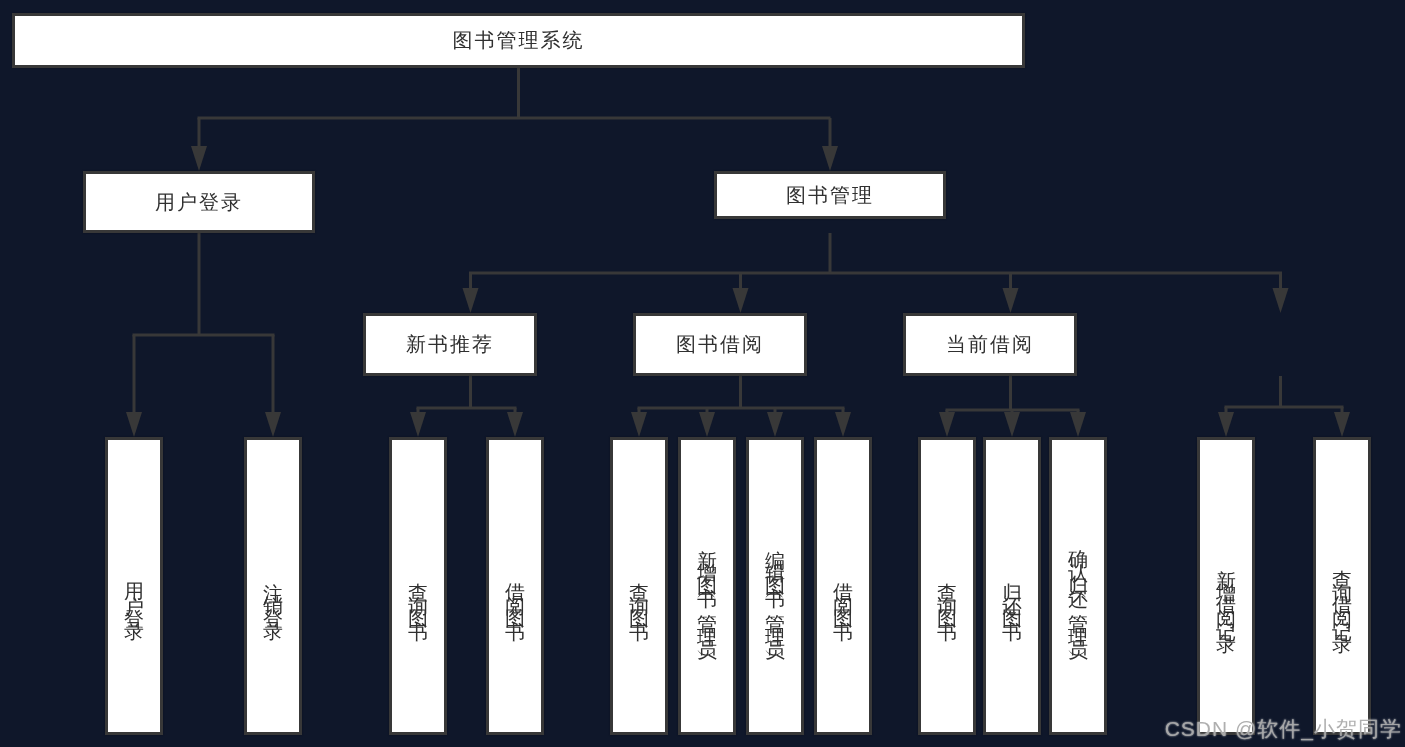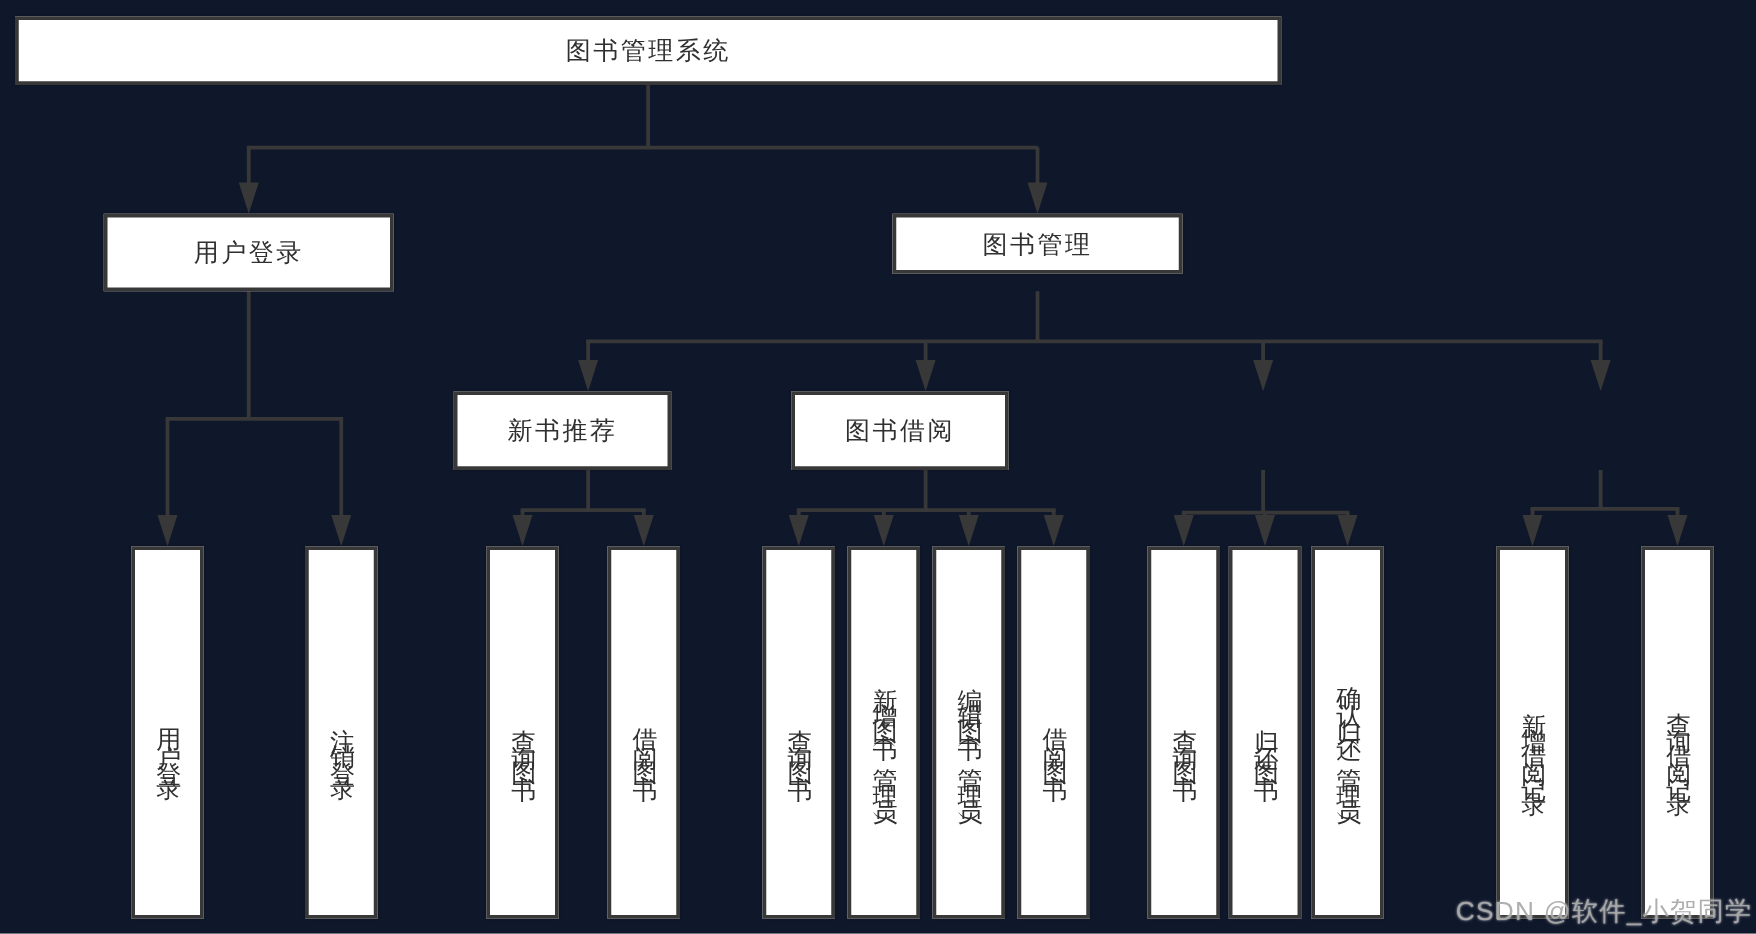--- a/index.html
+++ b/index.html
@@ -111,20 +111,23 @@
   <div class="node n-mgmt hbox">
     <span>图书管理</span>
   </div>
 
   <div class="node l3 hbox" style="left:363px">
     <span>新书推荐</span>
   </div>
   <div class="node l3 hbox" style="left:633px">
     <span>图书借阅</span>
   </div>
+  <div class="node l3 hbox" style="left:903px">
+    <span>当前借阅</span>
+  </div>
 
   <div class="node leaf" style="left:105px">
     <span class="vtext">用户登录</span>
   </div>
   <div class="node leaf" style="left:244px">
     <span class="vtext">注销登录</span>
   </div>
   <div class="node leaf" style="left:389px">
     <span class="vtext">查询图书</span>
   </div>

